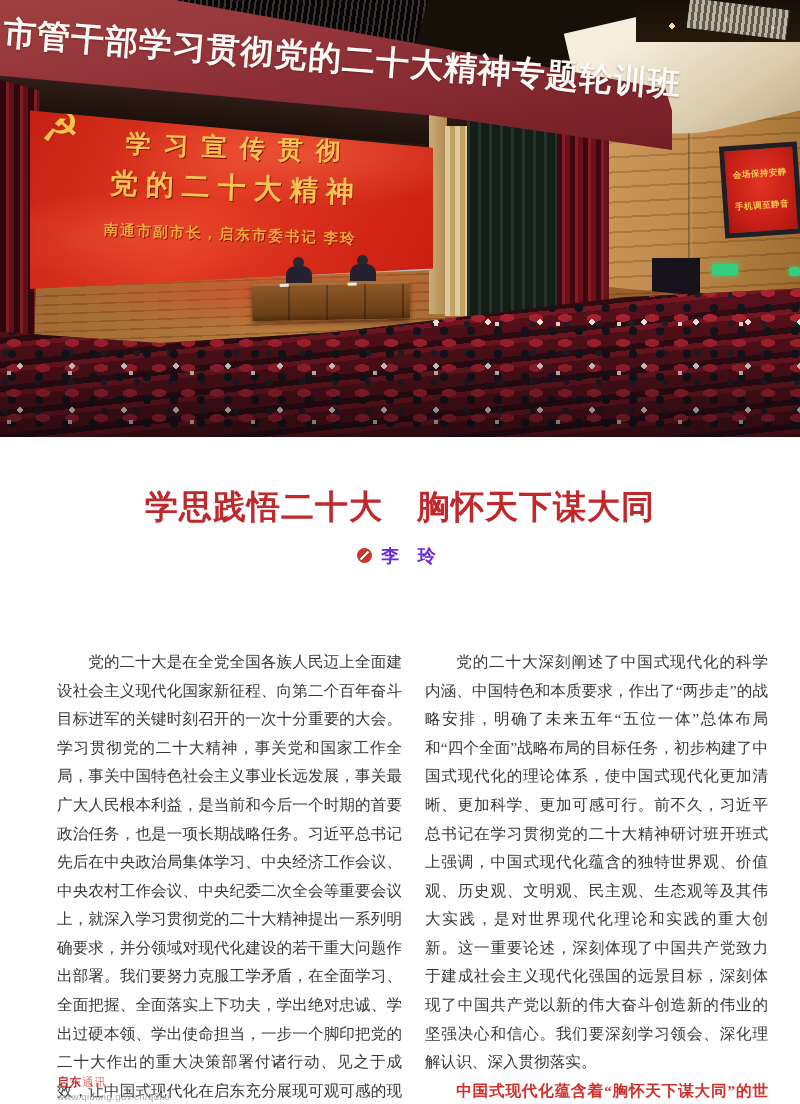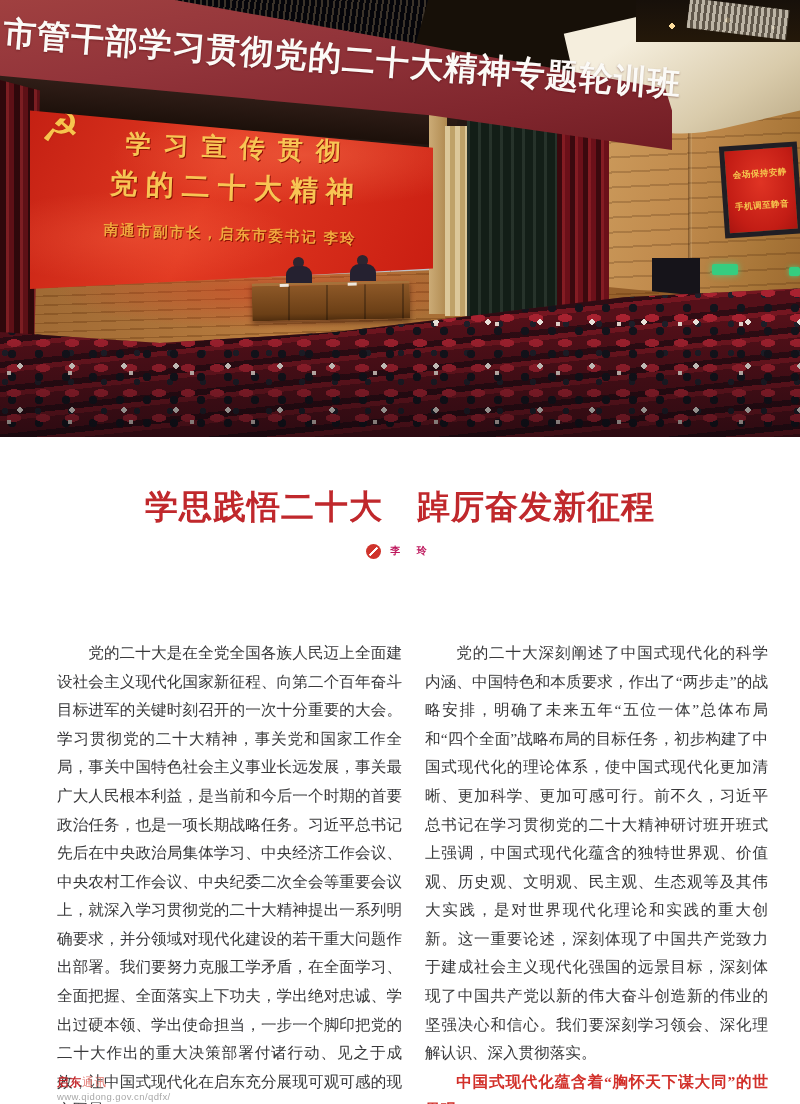--- a/index.html
+++ b/index.html
@@ -125,21 +125,21 @@
   .audience { background-size:auto, 52px 44px, 61px 49px, 29px 25px, 27px 23px, 33px 29px, auto, auto; }
 
   
   .article { position:absolute; left:0; top:437px; width:800px; }
   .title { margin-top:52px; text-align:center; font-size:33px; font-weight:900;
     color:#c0282c; letter-spacing:1px; line-height:1.15; }
   .byline { margin-top:17px; display:flex; justify-content:center; align-items:center; gap:9px; }
   .byline-icon { width:15px; height:15px; border-radius:50%; background:#d0342c; position:relative; flex:0 0 auto; }
   .byline-icon::after { content:""; position:absolute; left:2px; top:2px; width:11px; height:11px;
     background:linear-gradient(135deg, transparent 44%, #fff 44% 58%, transparent 58%); border-radius:50%; }
-  .author { font-size:10px; color:#be185d; letter-spacing:7px; font-weight:bold; }
+  .author { font-size:18px; color:#6d28d9; letter-spacing:7px; font-weight:bold; }
 
   .columns { margin-top:80px; padding-left:57px; display:flex; gap:23px; }
   .col { width:345px; font-size:15.6px; line-height:28.6px; text-align:justify; color:#38383a; }
   .col-right { width:343px; }
   .col p { text-indent:2em; margin:0; }
   .lead { color:#d2302a; font-weight:bold; }
 
   
   .footer { position:absolute; left:57px; top:1076px; }
   .brand { font-size:11.5px; line-height:13px; letter-spacing:1px; }
@@ -204,21 +204,21 @@
 
     <div class="side-screen">
       <span>会场保持安静</span>
       <span>手机调至静音</span>
     </div>
 
     <div class="audience"></div>
   </div>
 
   <div class="article">
-    <h1 class="title">学思践悟二十大　踔厉奋发新征程</h1>
+    <h1 class="title">学思践悟二十大　胸怀天下谋大同</h1>
 
     <div class="byline">
       <span class="byline-icon"></span>
       <span class="author">李 玲</span>
     </div>
 
     <div class="columns">
       <div class="col col-left">
         <p>党的二十大是在全党全国各族人民迈上全面建设社会主义现代化国家新征程、向第二个百年奋斗目标进军的关键时刻召开的一次十分重要的大会。学习贯彻党的二十大精神，事关党和国家工作全局，事关中国特色社会主义事业长远发展，事关最广大人民根本利益，是当前和今后一个时期的首要政治任务，也是一项长期战略任务。习近平总书记先后在中央政治局集体学习、中央经济工作会议、中央农村工作会议、中央纪委二次全会等重要会议上，就深入学习贯彻党的二十大精神提出一系列明确要求，并分领域对现代化建设的若干重大问题作出部署。我们要努力克服工学矛盾，在全面学习、全面把握、全面落实上下功夫，学出绝对忠诚、学出过硬本领、学出使命担当，一步一个脚印把党的二十大作出的重大决策部署付诸行动、见之于成效，让中国式现代化在启东充分展现可观可感的现实图景。</p>
       </div>

